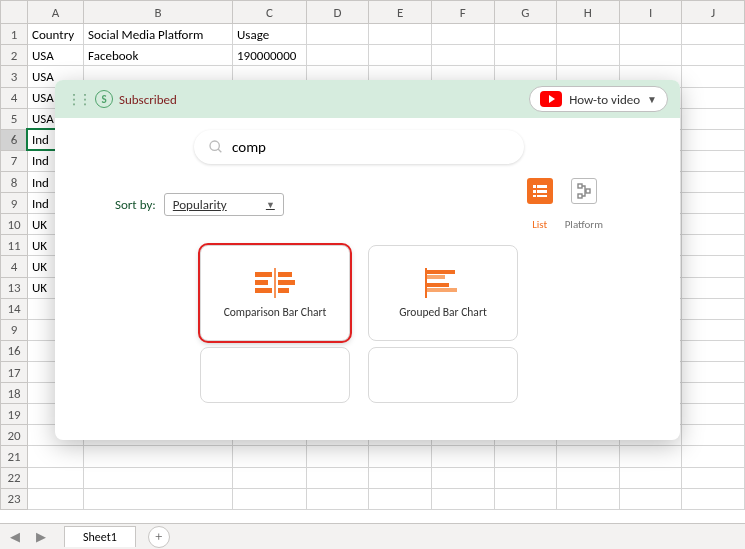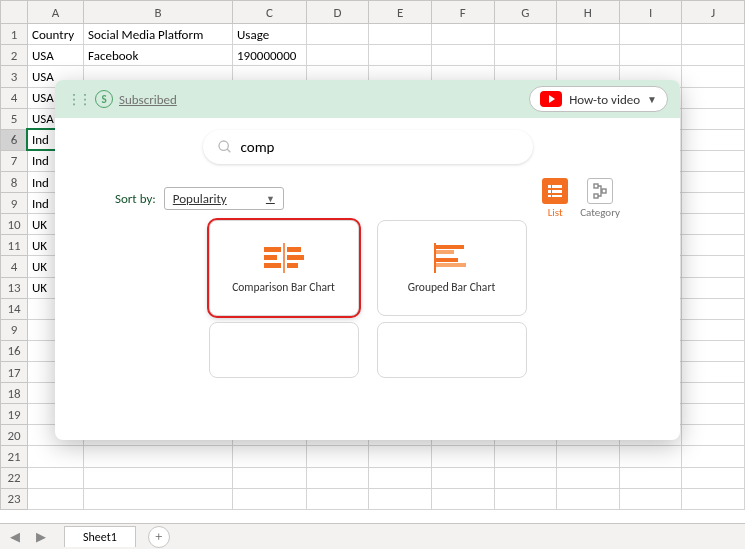--- a/index.html
+++ b/index.html
@@ -19,44 +19,44 @@
 
 .tabbar { position:absolute; bottom:0; left:0; width:745px; height:26px; background:#f3f2f1; border-top:1px solid #c8c6c4; display:flex; align-items:center; }
 .tabbar .navbtn { width:22px; height:22px; display:flex; align-items:center; justify-content:center; color:#888; margin-left:4px; }
 .tabbar .sheet-tab { background:#fff; border:1px solid #c8c6c4; border-bottom:none; padding:3px 18px; font-size:12px; margin-left:12px; }
 .tabbar .addbtn { width:22px; height:22px; border:1px solid #c8c6c4; border-radius:11px; display:flex; align-items:center; justify-content:center; margin-left:12px; color:#666; font-size:12px; background:#fff; }
 
 .panel { position:absolute; left:55px; top:80px; width:625px; height:360px; background:#fff; border-radius:8px; box-shadow:0 6px 24px rgba(0,0,0,0.25); overflow:hidden; display:flex; flex-direction:column; }
 .panel-hdr { background:#d6ecde; height:38px; display:flex; align-items:center; padding:0 12px; }
 .drag { font-size:14px; color:#6aa079; margin-right:6px; letter-spacing:-3px; }
 .sub-icon { width:18px; height:18px; border:1.5px solid #4fa36b; border-radius:50%; display:flex; align-items:center; justify-content:center; color:#4fa36b; font-size:11px; font-weight:bold; margin-right:6px; }
-.sub-label { color:#737373; font-size:13px;text-decoration:underline; }
+.sub-label { color:#7f1d1d; font-size:13px; }
 .video-btn { margin-left:auto; background:#fff; border:1px solid #c0c0c0; border-radius:13px; padding:4px 10px; display:flex; align-items:center; gap:7px; font-size:13px; color:#333; }
 .yt { width:22px; height:16px; background:#ff0000; border-radius:4px; display:flex; align-items:center; justify-content:center; }
 .yt::after { content:""; border-left:6px solid #fff; border-top:4px solid transparent; border-bottom:4px solid transparent; margin-left:1px; }
 .chev { font-size:10px; color:#555; }
 
-.panel-body { flex:1; padding:12px 0 0 0; overflow:hidden; display:flex; flex-direction:column; align-items:center; }
+.panel-body { flex:1; padding:12px 17px 0 0; overflow:hidden; display:flex; flex-direction:column; align-items:center; }
 .searchbox { width:330px; height:34px; border-radius:18px; background:#fff; box-shadow:0 1px 3px rgba(0,0,0,0.15); display:flex; align-items:center; padding:0 14px; gap:8px; }
 .searchbox svg { width:16px; height:16px; opacity:.4; }
 .searchbox input { border:none; outline:none; font-size:15px; flex:1; background:transparent; }
 
 .controls { display:flex; align-items:center; margin-top:14px; width:100%; padding:0 60px; gap:8px; }
 .sort-label { font-size:13px; color:#14532d; }
 .select { display:flex; align-items:center; border:1px solid #b5b5b5; background:#fff; border-radius:3px; padding:3px 8px; font-size:13px; min-width:120px; justify-content:space-between; color:#333;text-decoration:underline; }
 .spacer { flex:1; }
 .view-toggle { display:flex; gap:12px; }
-.view-btn { display:flex; flex-direction:column; align-items:center; gap:2px; font-size:11px;justify-content:center; }
+.view-btn { display:flex; flex-direction:column; align-items:center; gap:14px; font-size:11px;justify-content:center; }
 .view-btn .ic { width:26px; height:26px; display:flex; align-items:center; justify-content:center; border-radius:3px; }
 .view-btn.active .ic { background:#f36f21; color:#fff; }
 .view-btn.active .lbl { color:#f36f21; }
 .view-btn .lbl { color:#777; }
 .view-btn.inactive .ic { border:1px solid #bbb; color:#888; background:#fff; }
 
-.chart-grid { display:grid; grid-template-columns:150px 150px; gap:6px 18px; margin-top:1px; }
+.chart-grid { display:grid; grid-template-columns:150px 150px; gap:6px 18px; margin-top:14px; }
 .chart-card { border:1px solid #d9d9d9; border-radius:8px; height:96px; display:flex; flex-direction:column; align-items:center; justify-content:center; gap:6px; background:#fff; }
 .chart-card.highlight { outline:2px solid #e02020; outline-offset:0; box-shadow:0 2px 6px rgba(0,0,0,0.25); }
 .chart-card .ico { width:40px; height:34px; display:flex; align-items:center; justify-content:center; }
 .chart-card .title { font-size:11.5px; color:#333; text-align:center; line-height:1.2; padding:0 6px; }
 .chart-card.cut { height:56px; }
 </style>
 </head>
 <body>
 
 <table class="grid">
@@ -427,21 +427,21 @@
         </div>
         <div class="view-btn inactive">
           <div class="ic">
             <svg width="16" height="16" viewBox="0 0 16 16" fill="none" stroke="#888" stroke-width="1.4">
                 <rect x="2" y="1" width="4" height="4"></rect>
                 <rect x="2" y="11" width="4" height="4"></rect>
                 <rect x="10" y="6" width="4" height="4"></rect>
                 <path d="M6 3 H9 V8 H10 M6 13 H9 V8"></path>
               </svg>
           </div>
-          <span class="lbl">Category</span>
+          <span class="lbl">Platform</span>
         </div>
       </div>
     </div>
     <div class="chart-grid" id="chartgrid">
         <div class="chart-card highlight">
           <div class="ico">
             <svg width="40" height="30" viewBox="0 0 40 30">
               <rect x="0" y="4" width="17" height="5" fill="#f36f21"></rect>
               <rect x="23" y="4" width="14" height="5" fill="#f36f21"></rect>
               <rect x="0" y="12" width="13" height="5" fill="#f36f21"></rect>

